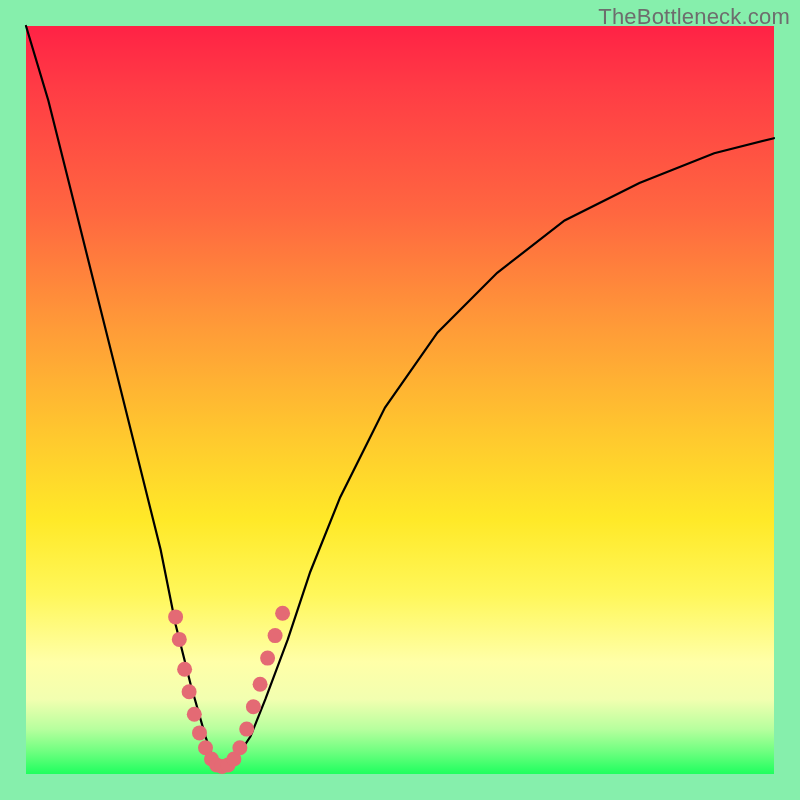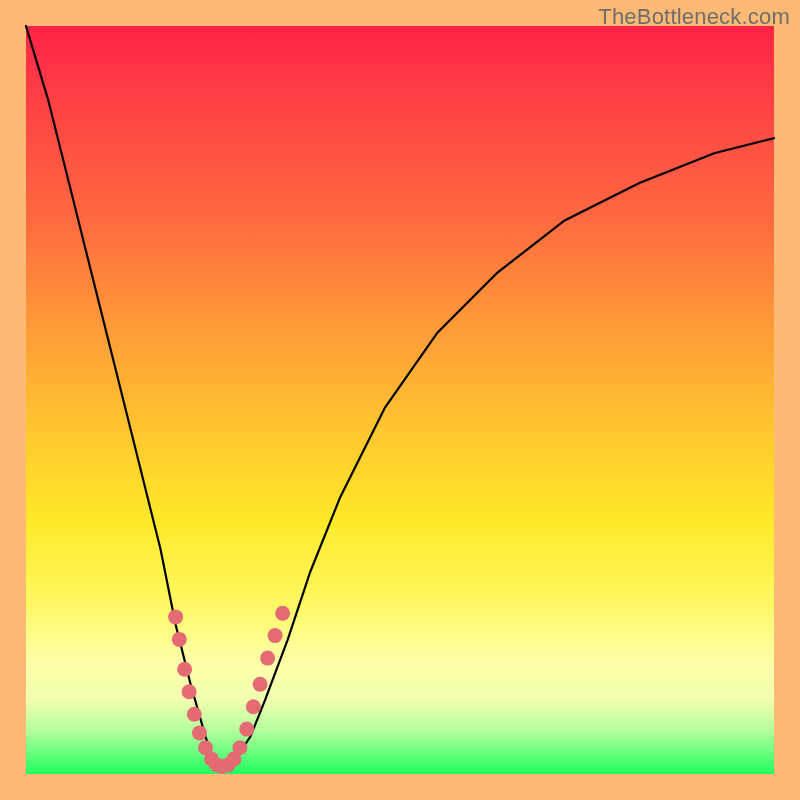--- a/index.html
+++ b/index.html
@@ -10,21 +10,21 @@
     overflow: hidden;
     background: #000;
     font-family: Arial, Helvetica, sans-serif;
   }
   .frame {
     position: absolute;
     left: 0;
     top: 0;
     width: 800px;
     height: 800px;
-    background: #fdba74;
+    background: #86efac;
   }
   .plot-area {
     position: absolute;
     left: 26px;
     top: 26px;
     width: 748px;
     height: 748px;
     
     background: linear-gradient(
       to bottom,

